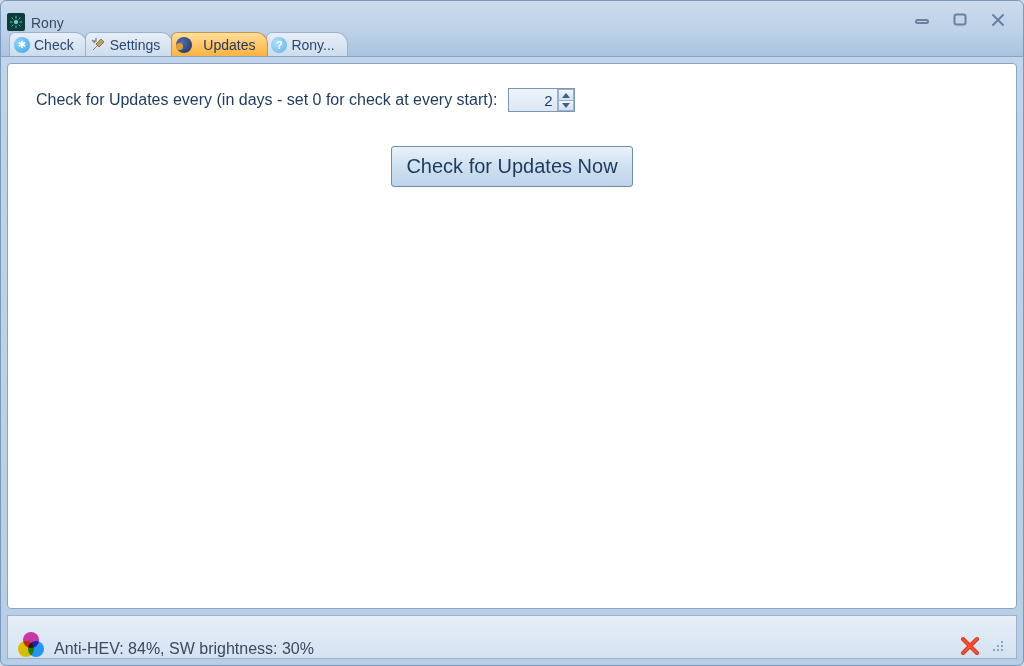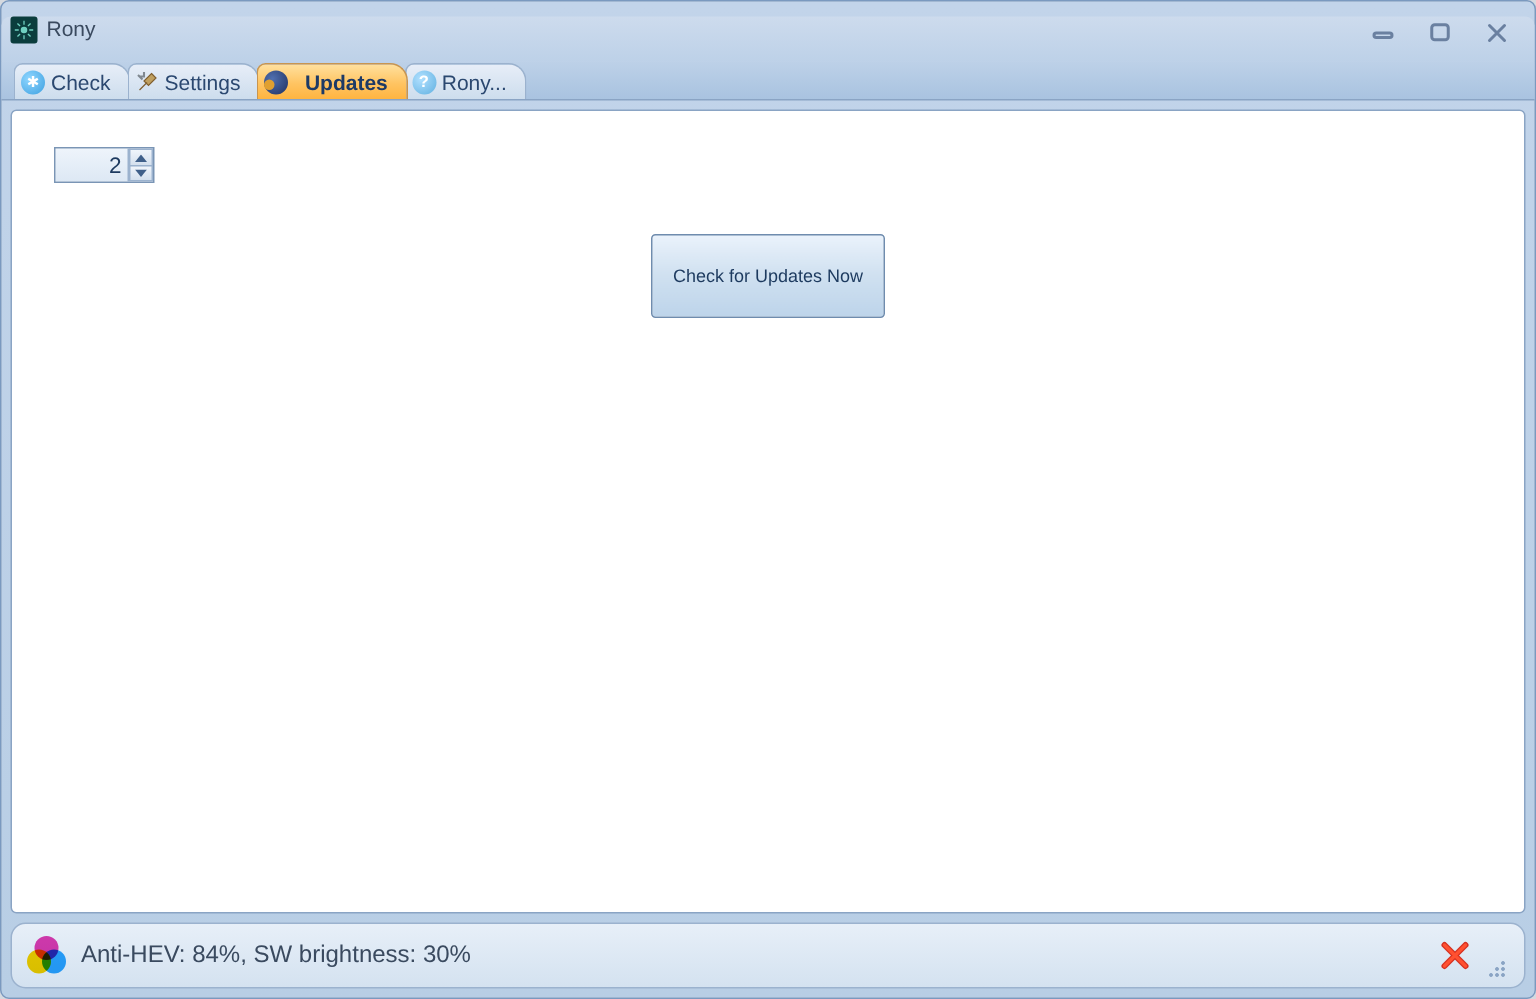--- a/index.html
+++ b/index.html
@@ -16,26 +16,25 @@
       height: 666px;
       background: linear-gradient(to bottom, #c2d4ea 0%, #b8cee5 100%);
       border: 1px solid #7a99bf;
       border-radius: 6px;
       display: flex;
       flex-direction: column;
     }
     .titlebar {
       height: 30px;
       display: flex;
-      align-items: flex-start;
+      align-items: flex-end;
       padding: 0 6px;
       background: linear-gradient(to bottom, #cddbed 0%, #bdd1e8 100%);
       border-top-left-radius: 6px;
       border-top-right-radius: 6px;
-      margin-top: 10px;
     }
     .app-icon {
       width: 18px;
       height: 18px;
       background: #0b3d3d;
       display: flex;
       align-items: center;
       justify-content: center;
       margin-right: 6px;
       border-radius: 2px;
@@ -84,21 +83,21 @@
       border-top-right-radius: 12px;
       margin-right: -2px;
       cursor: pointer;
       font-size: 14px;
       color: #2b4870;
       position: relative;
     }
     .tab.active {
       background: linear-gradient(to bottom, #ffe09e 0%, #ffc462 55%, #ffb440 100%);
       border-color: #c89550;
-      font-weight: bold;
+      font-weight: normal;
       color: #1d3a66;
       z-index: 2;
       gap: 11px;
     }
     .tab-icon {
       width: 16px;
       height: 16px;
       border-radius: 50%;
       display: flex;
       align-items: center;
@@ -168,37 +167,37 @@
       display: flex;
       align-items: center;
       justify-content: center;
       cursor: pointer;
     }
     .spinner-btns button:first-child { border-bottom: none; }
     .spinner-btns svg { width: 8px; height: 5px; }
     .check-btn {
       margin: 34px auto 0;
       display: block;
-      padding: 20px 14px;
-      font-size: 12px;
+      padding: 8px 14px;
+      font-size: 20px;
       color: #1d3a5f;
       background: linear-gradient(to bottom, #eaf2fb 0%, #cfe0f0 50%, #bdd4ea 100%);
       border: 1px solid #6f8cae;
       border-radius: 3px;
       cursor: pointer;
     }
 
     .statusbar {
       height: 44px;
       margin: 0 6px 6px 6px;
       background: linear-gradient(to bottom, #e7eff8 0%, #d4e2f0 100%);
       border: 1px solid #9bb2ce;
-      border-radius: 10px;
-      display: flex;
-      align-items: center;
+      border-radius: 0;
+      display: flex;
+      align-items: flex-end;
       padding: 0 10px;
       gap: 10px;
     }
     .status-icon {
       width: 26px;
       height: 26px;
       position: relative;
     }
     .status-icon .c {
       position: absolute;
@@ -297,20 +296,21 @@
       <span>Updates</span>
     </div>
     <div class="tab">
       <span class="tab-icon about"></span>
       <span>Rony...</span>
     </div>
   </div>
 
   <div class="inner-frame">
     <div class="row">
+      <span class="label">Check for Updates every (in days - set 0 for check at every start):</span>
       <div class="spinner">
         <input type="text" value="2" style="">
         <div class="spinner-btns">
           <button>
               <svg viewBox="0 0 8 5">
                 <path d="M0 5 L4 0 L8 5 Z" fill="#40608a"></path>
               </svg>
             </button>
           <button>
               <svg viewBox="0 0 8 5">

